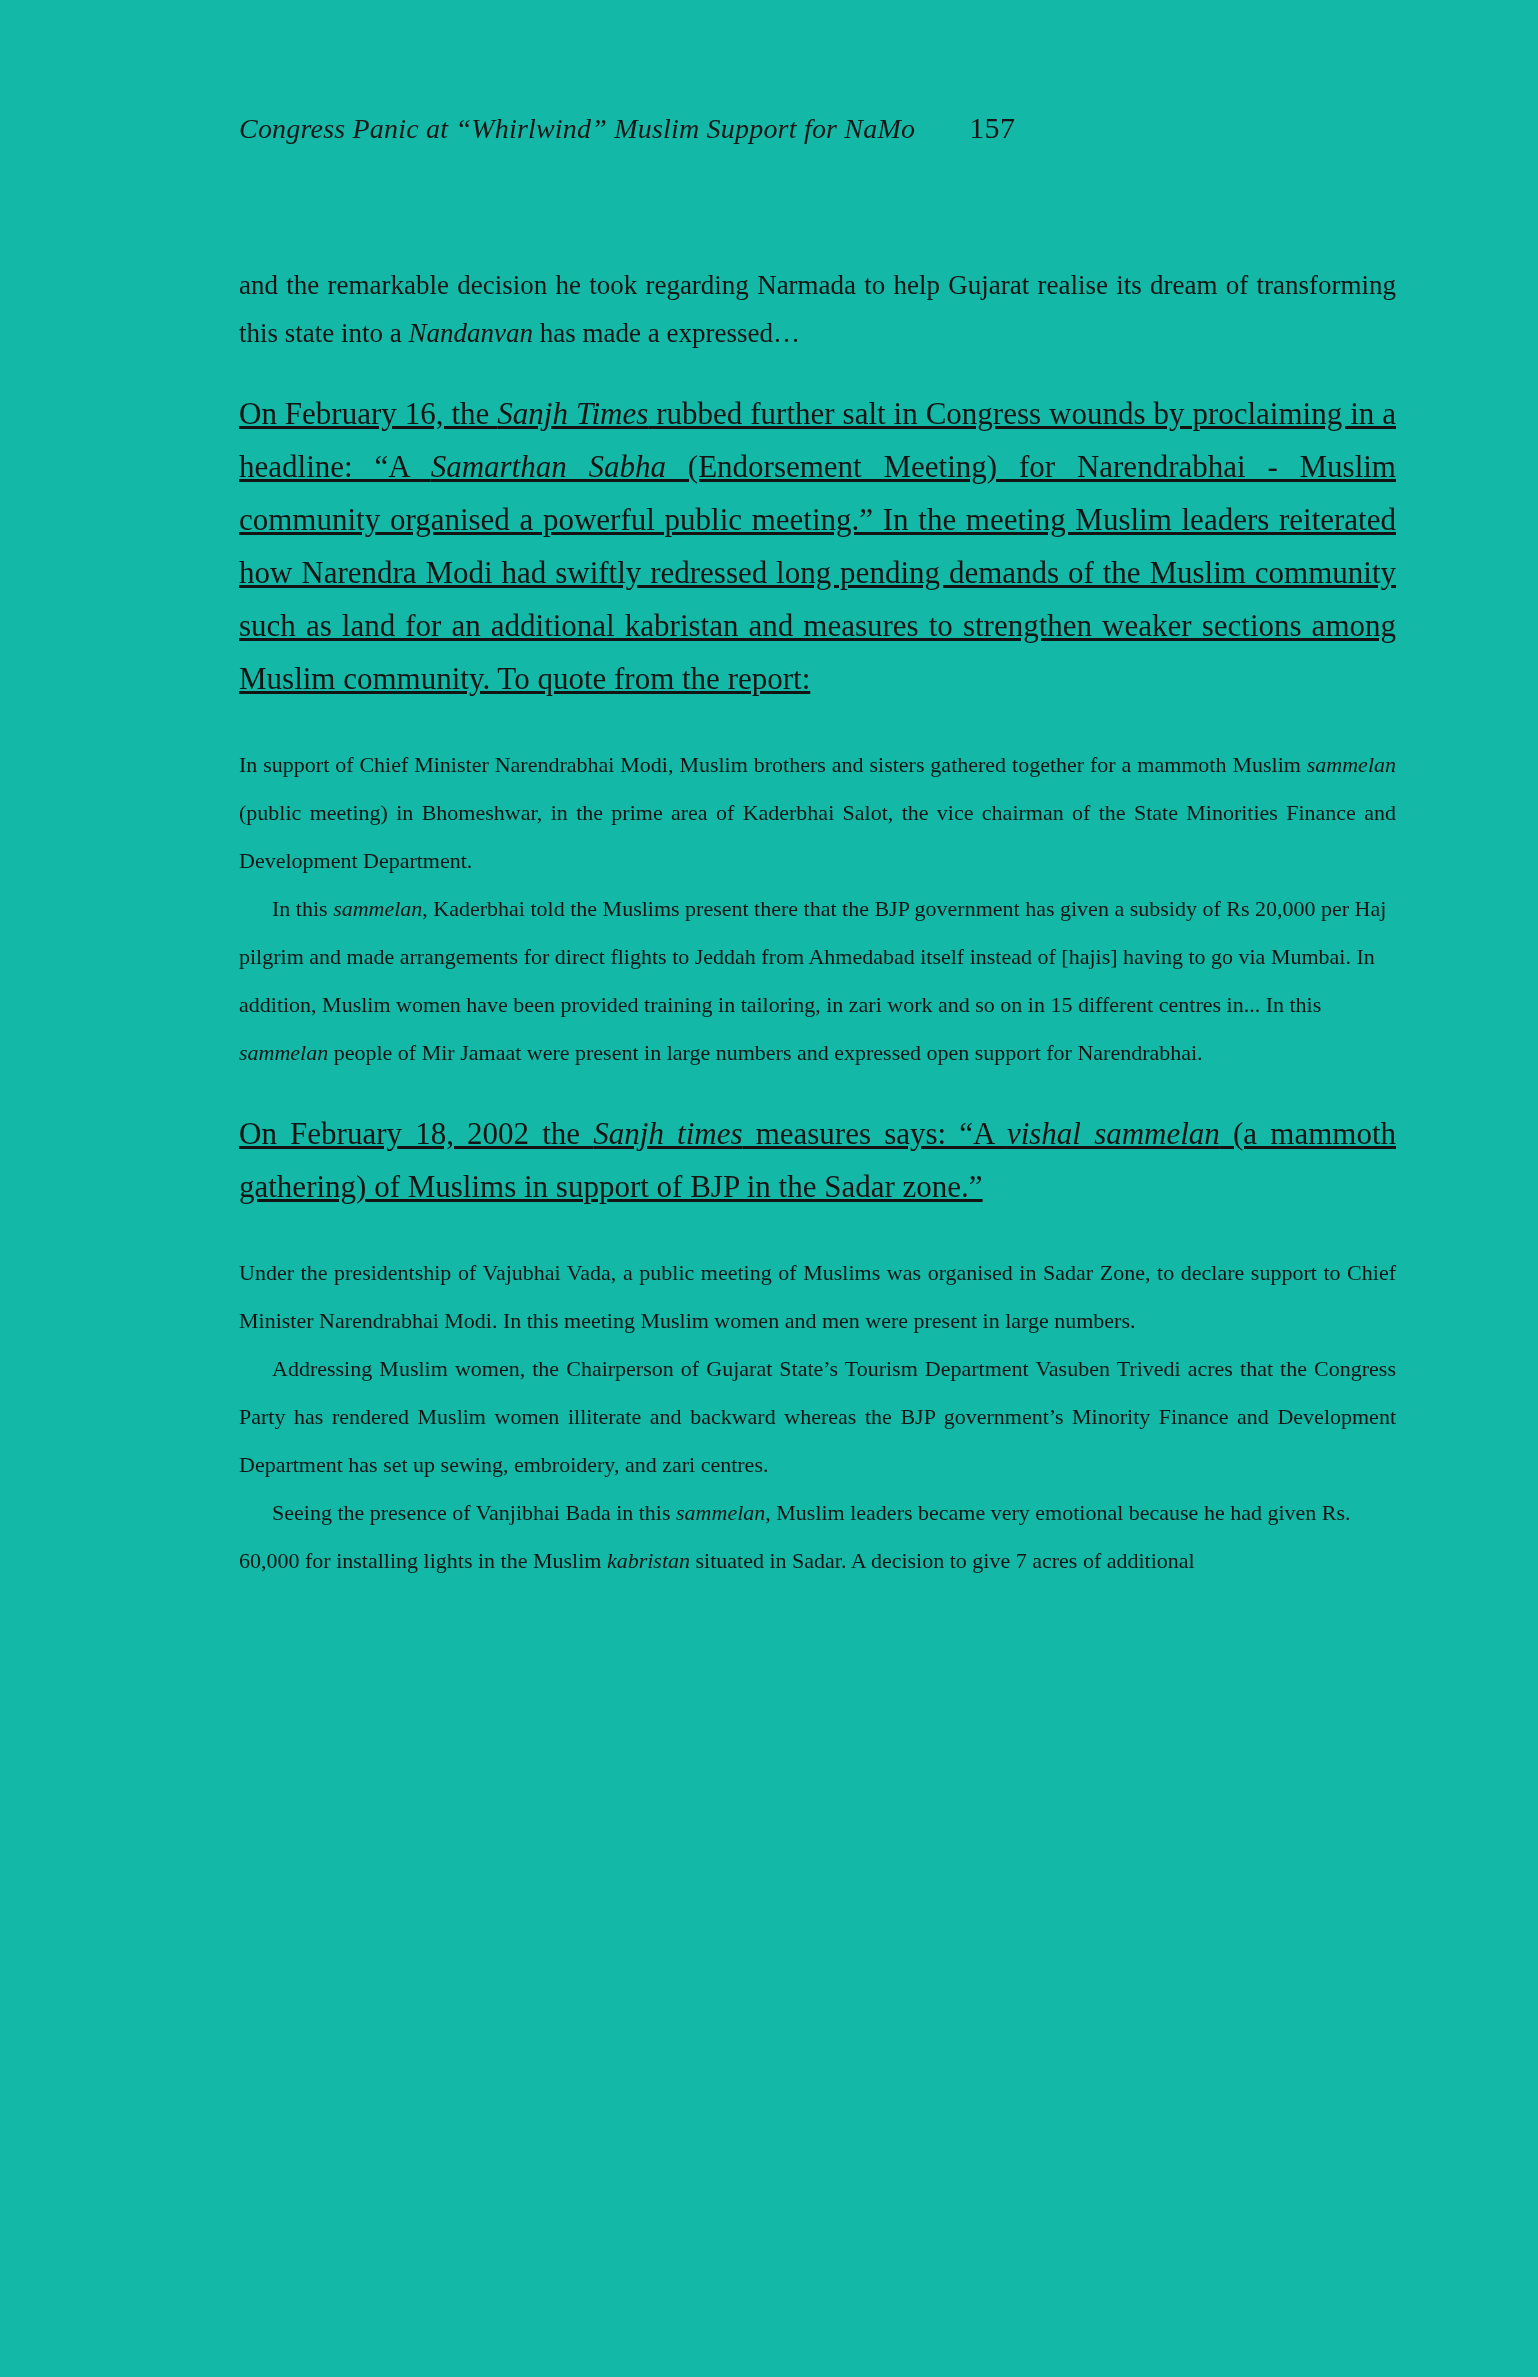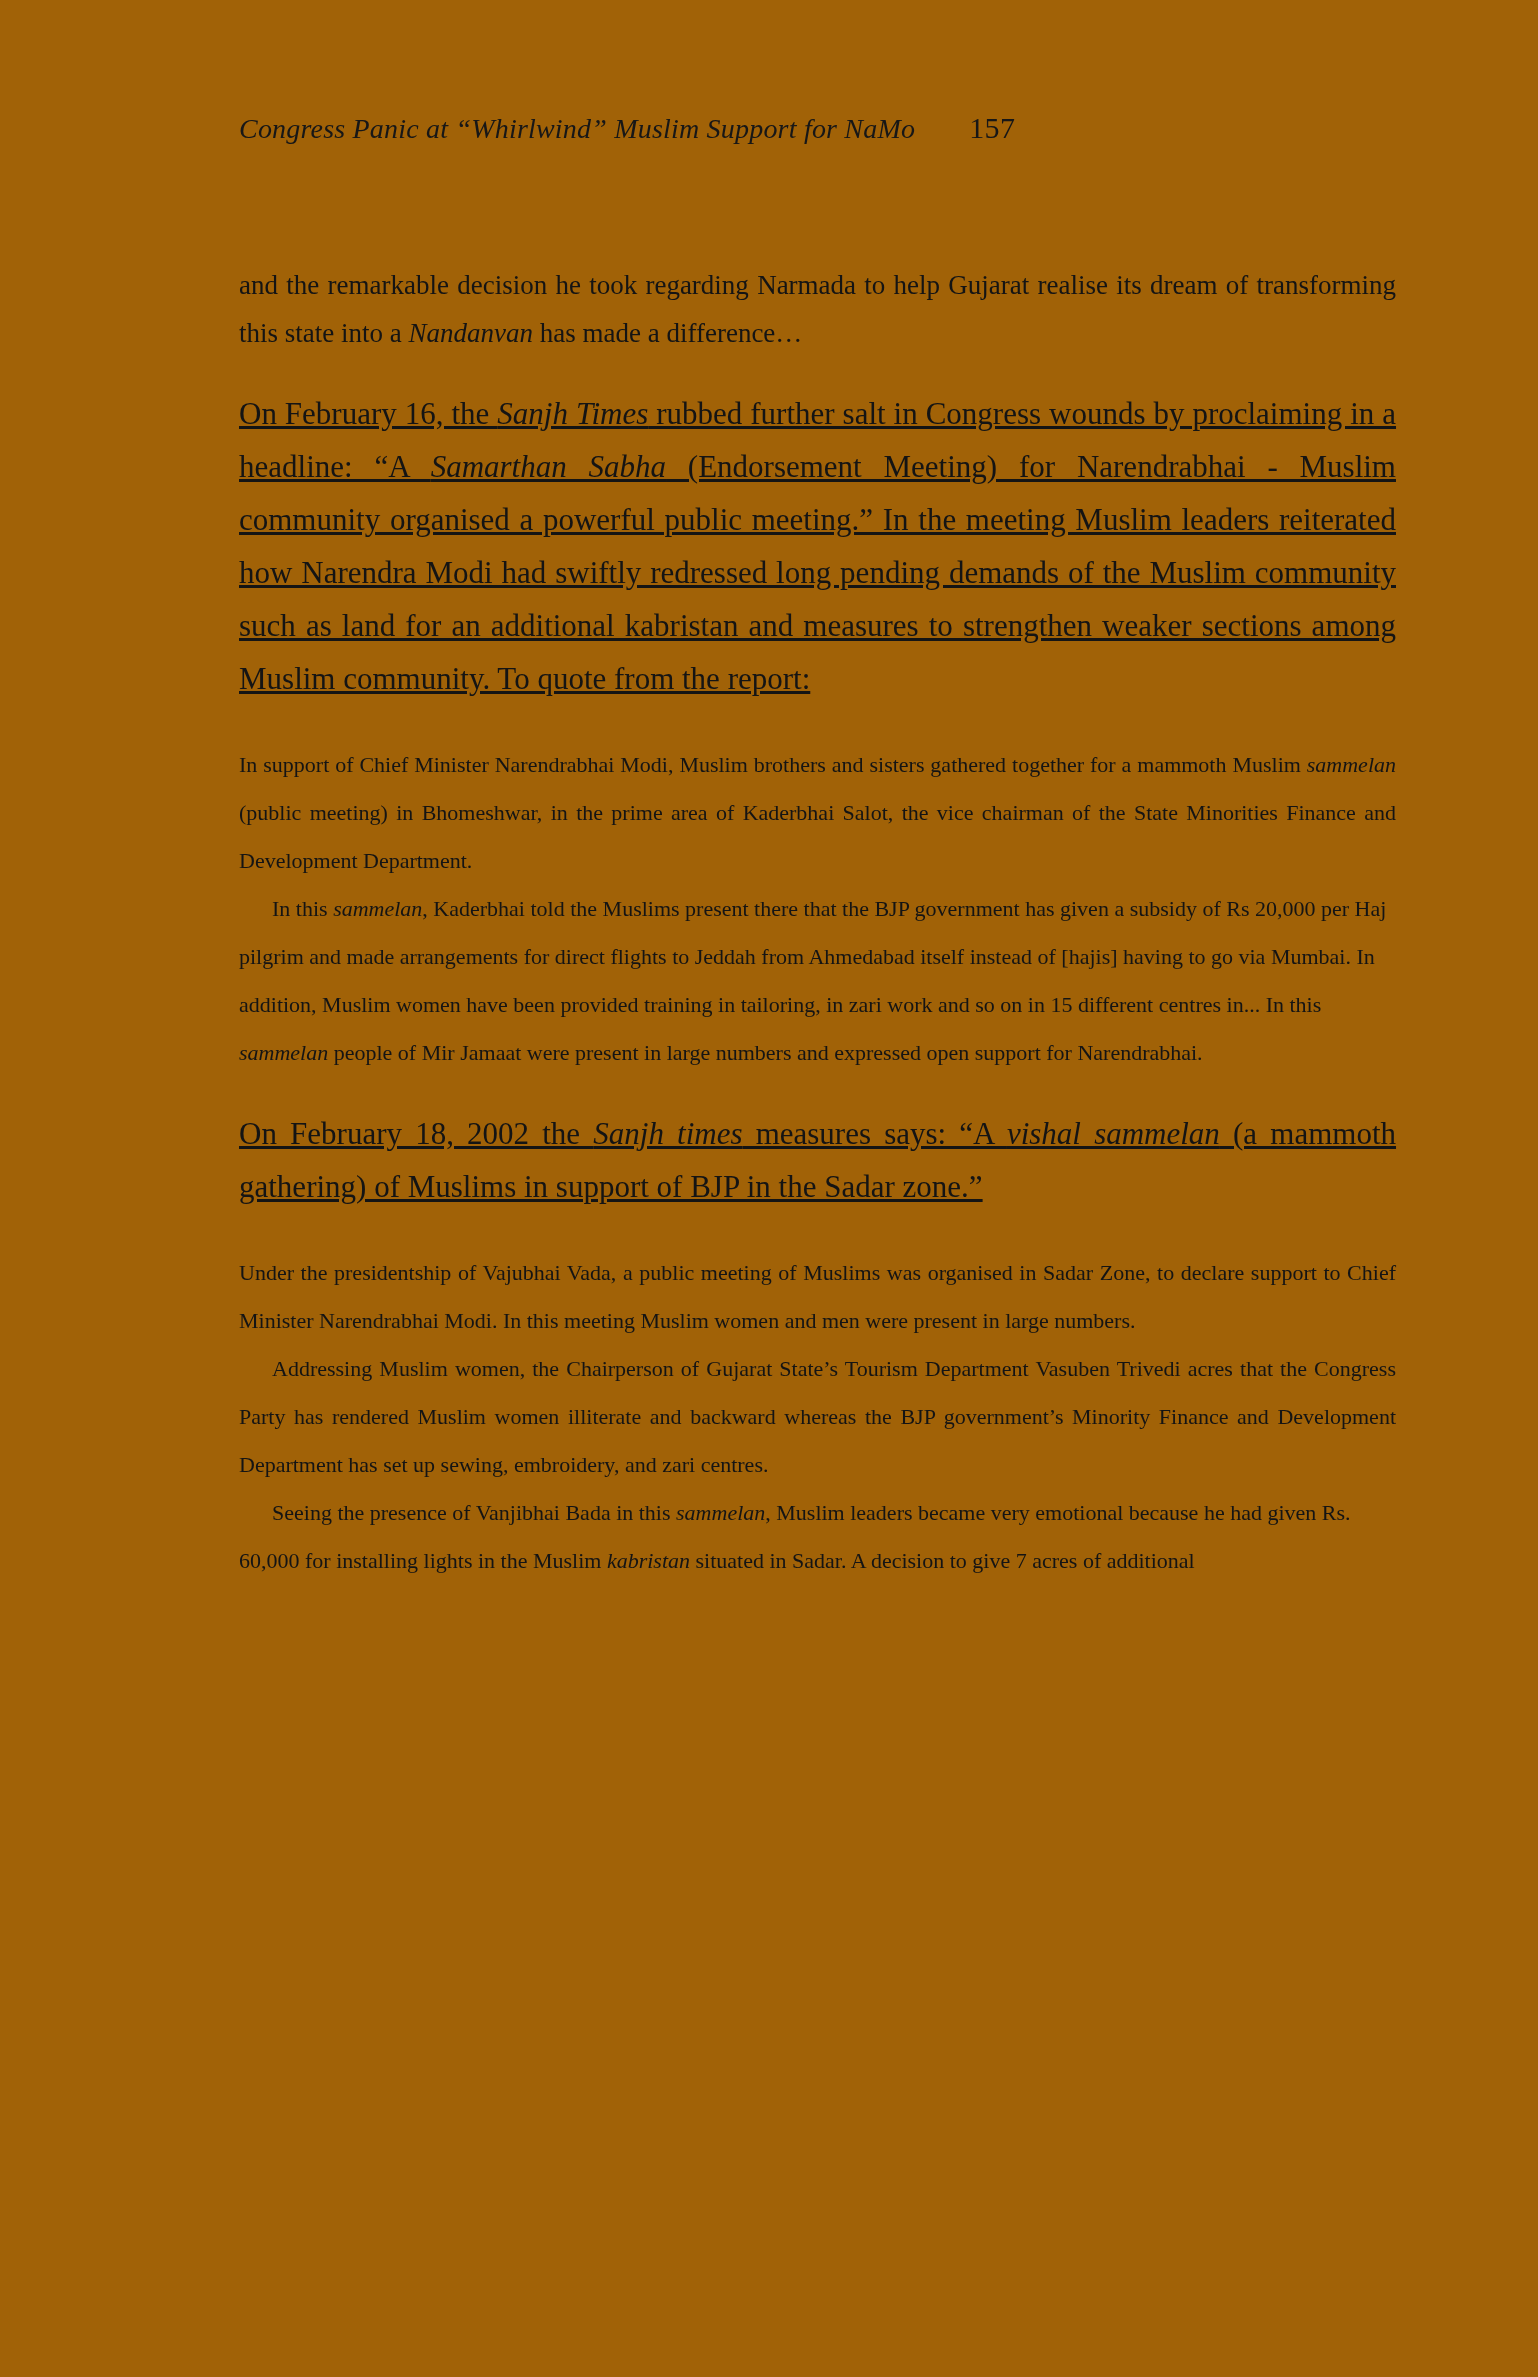--- a/index.html
+++ b/index.html
@@ -15,21 +15,21 @@
     color: #1a1a1a;
     overflow: hidden;
     position: relative;
   }
   .page {
     position: relative;
     width: 1539px;
     height: 2377px;
     box-sizing: border-box;
     padding: 0;
-    background: #a16207;
+    background: #14b8a6;
   }
 
   
   .running-head {
     position: absolute;
     top: 111px;
     left: 239px;
     width: 1157px;
     display: flex;
     align-items: baseline;
@@ -98,21 +98,21 @@
 <div class="page">
 
   <div class="running-head">
     <span class="running-head-title">Congress Panic at “Whirlwind” Muslim Support for NaMo</span>
     <span class="running-head-folio">157</span>
   </div>
 
   <div class="textblock">
 
     <p class="p-continuation">
-      <span>and the remarkable decision he took regarding Narmada to help Gujarat realise its dream of transforming this state into a </span><i>Nandanvan</i><span> has made a difference…</span>
+      <span>and the remarkable decision he took regarding Narmada to help Gujarat realise its dream of transforming this state into a </span><i>Nandanvan</i><span> has made a expressed…</span>
     </p>
 
     <p class="p-body">
       <span>On February 16, the </span><i>Sanjh Times</i><span> rubbed further salt in Congress wounds by proclaiming in a headline: “A </span><i>Samarthan Sabha</i><span> (Endorsement Meeting) for Narendrabhai - Muslim community organised a powerful public meeting.” In the meeting Muslim leaders reiterated how Narendra Modi had swiftly redressed long pending demands of the Muslim community such as land for an additional kabristan and measures to strengthen weaker sections among Muslim community. To quote from the report:</span>
     </p>
 
     <div class="extract">
       <p>
         <span>In support of Chief Minister Narendrabhai Modi, Muslim brothers and sisters gathered together for a mammoth Muslim </span><i>sammelan</i><span> (public meeting) in Bhomeshwar, in the prime area of Kaderbhai Salot, the vice chairman of the State Minorities Finance and Development Department.</span>
       </p>

